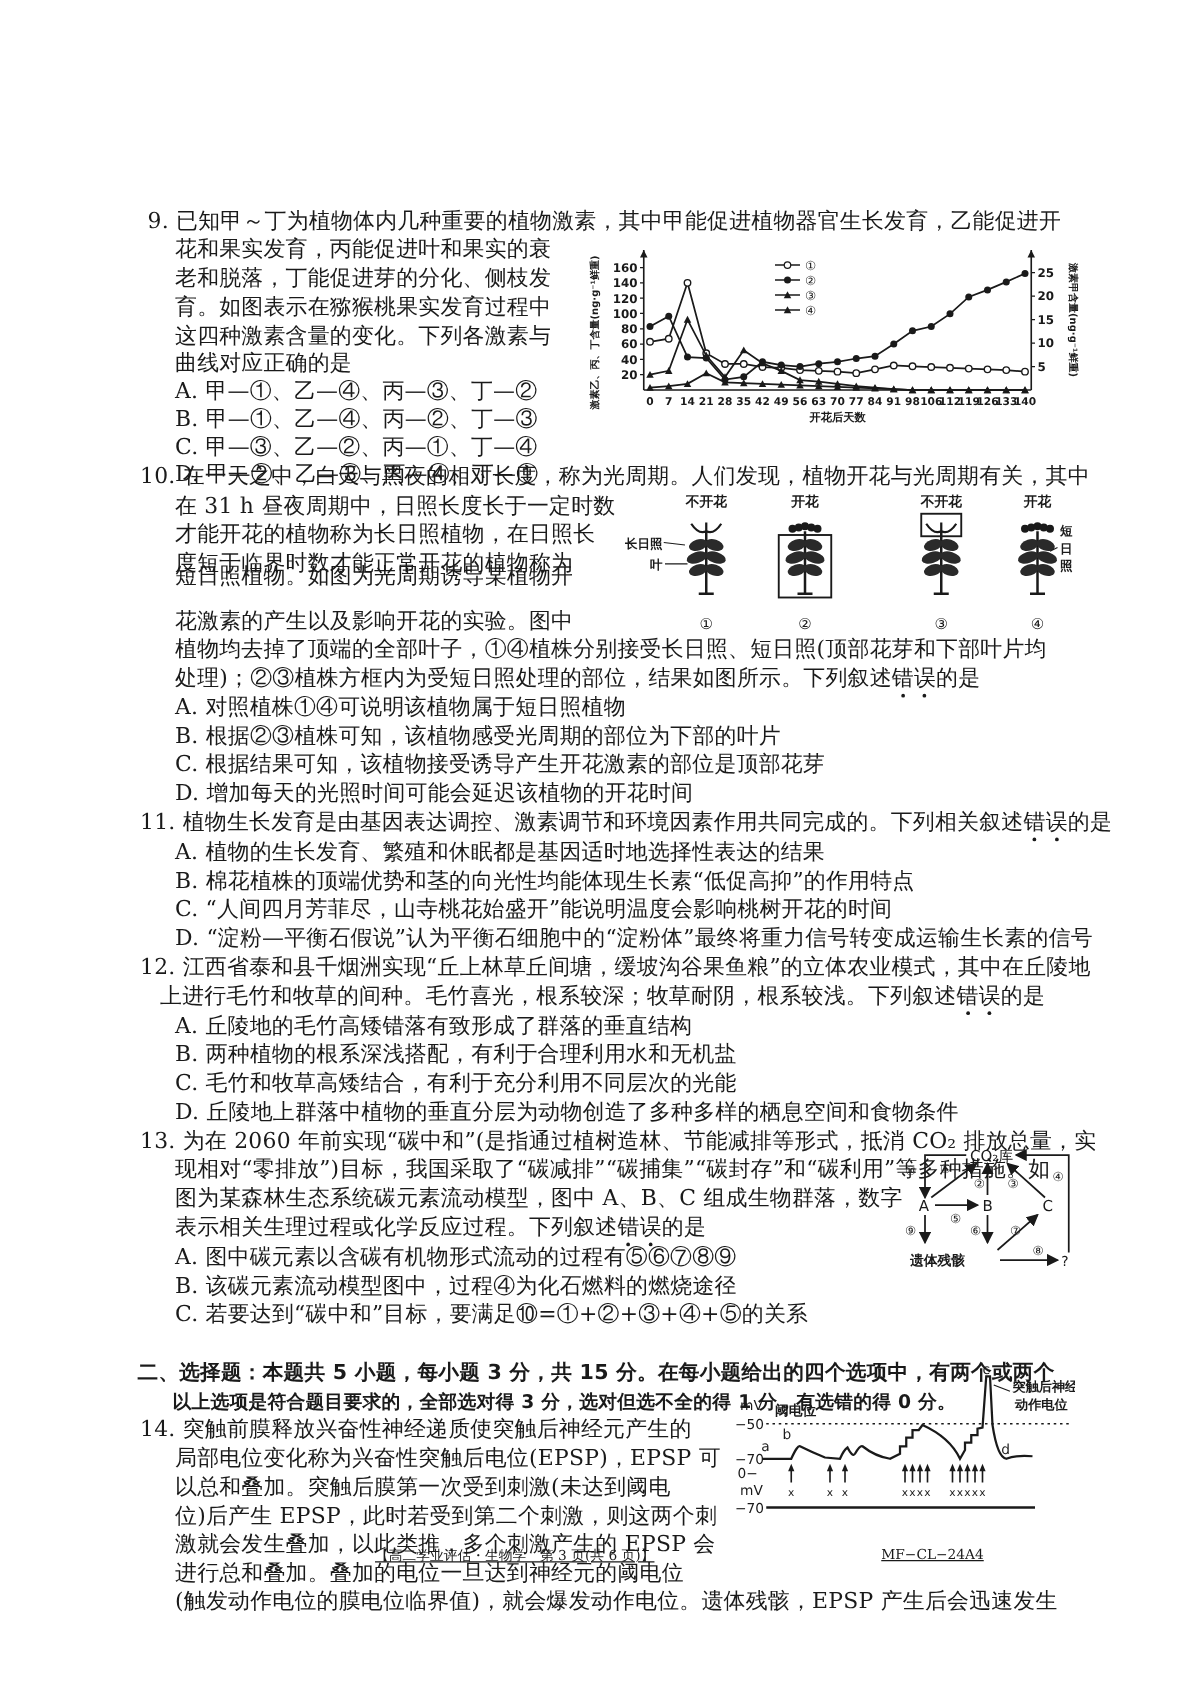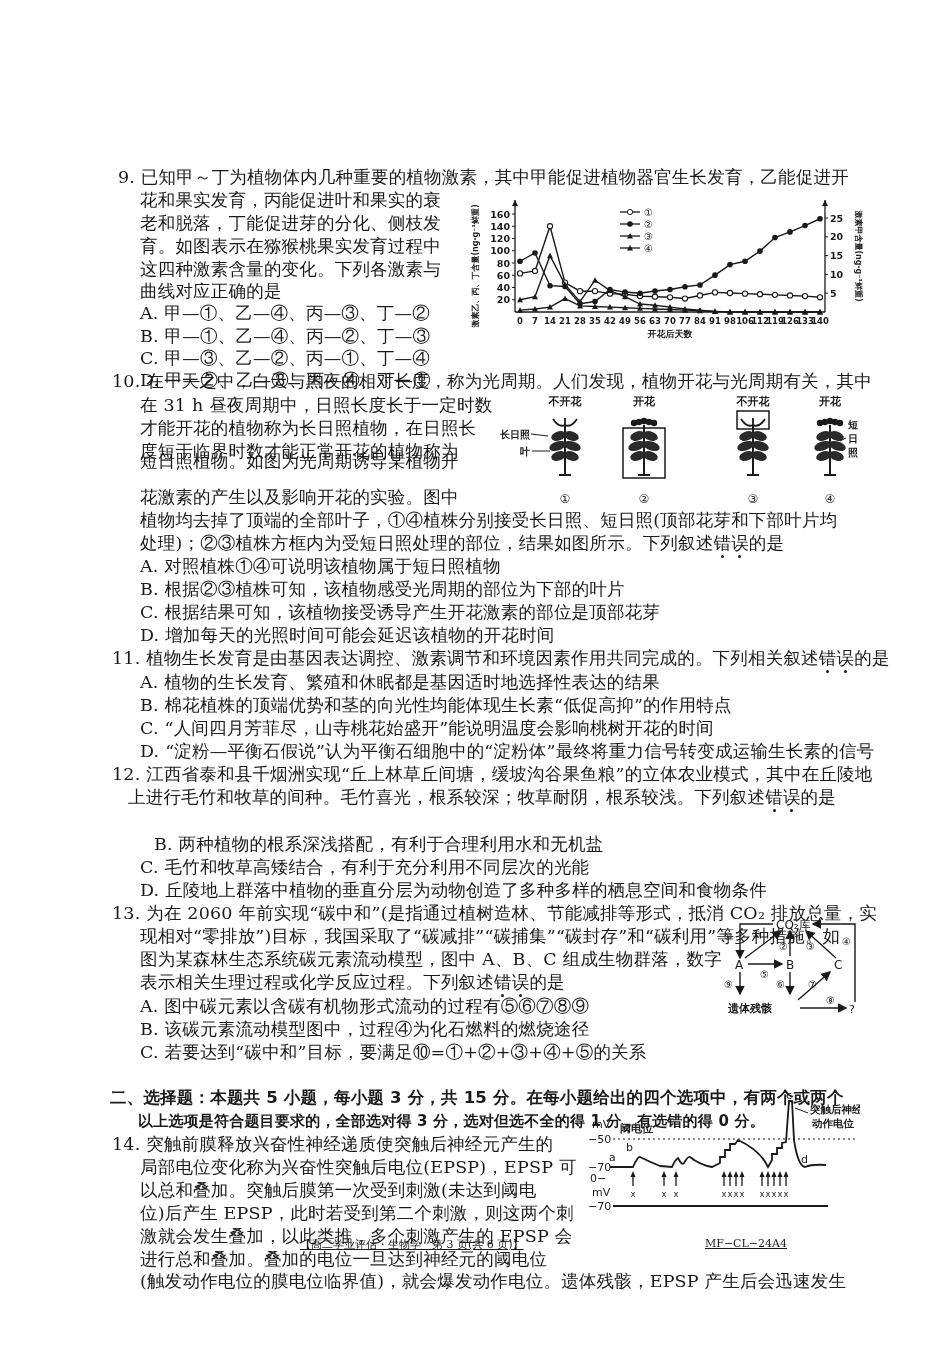--- a/index.html
+++ b/index.html
@@ -275,21 +275,22 @@
   <div class="line" style="left:140px;top:624px;">D. 增加每天的光照时间可能会延迟该植物的开花时间</div>
 
   <div class="line" style="left:112px;top:647px;"><span>11. 植物生长发育是由基因表达调控、激素调节和环境因素作用共同完成的。下列相关叙述</span><span class="dot">错</span><span class="dot">误</span><span>的是</span></div>
   <div class="line" style="left:140px;top:671px;">A. 植物的生长发育、繁殖和休眠都是基因适时地选择性表达的结果</div>
   <div class="line" style="left:140px;top:694px;">B. 棉花植株的顶端优势和茎的向光性均能体现生长素“低促高抑”的作用特点</div>
   <div class="line" style="left:140px;top:717px;">C. “人间四月芳菲尽，山寺桃花始盛开”能说明温度会影响桃树开花的时间</div>
   <div class="line" style="left:140px;top:740px;">D. “淀粉—平衡石假说”认为平衡石细胞中的“淀粉体”最终将重力信号转变成运输生长素的信号</div>
 
   <div class="line" style="left:112px;top:763px;">12. 江西省泰和县千烟洲实现“丘上林草丘间塘，缓坡沟谷果鱼粮”的立体农业模式，其中在丘陵地</div>
   <div class="line" style="left:128px;top:786px;"><span>上进行毛竹和牧草的间种。毛竹喜光，根系较深；牧草耐阴，根系较浅。下列叙述</span><span class="dot">错</span><span class="dot">误</span><span>的是</span></div>
-  <div class="line" style="left:140px;top:833px;margin-left:14px;">B. 两种植物的根系深浅搭配，有利于合理利用水和无机盐</div>
+  <div class="line" style="left:140px;top:810px;">A. 丘陵地的毛竹高矮错落有致形成了群落的垂直结构</div>
+  <div class="line" style="left:140px;top:833px;">B. 两种植物的根系深浅搭配，有利于合理利用水和无机盐</div>
   <div class="line" style="left:140px;top:856px;">C. 毛竹和牧草高矮结合，有利于充分利用不同层次的光能</div>
   <div class="line" style="left:140px;top:879px;">D. 丘陵地上群落中植物的垂直分层为动物创造了多种多样的栖息空间和食物条件</div>
 
   <div class="line" style="left:112px;top:902px;">13. 为在 2060 年前实现“碳中和”(是指通过植树造林、节能减排等形式，抵消 CO₂ 排放总量，实</div>
   <div class="line" style="left:140px;top:925px;">现相对“零排放”)目标，我国采取了“碳减排”“碳捕集”“碳封存”和“碳利用”等多种措施。如</div>
   <div class="line" style="left:140px;top:948px;">图为某森林生态系统碳元素流动模型，图中 A、B、C 组成生物群落，数字</div>
   <div class="line" style="left:140px;top:971px;"><span>表示相关生理过程或化学反应过程。下列叙述</span><span class="dot">错</span><span class="dot">误</span><span>的是</span></div>
 
   <svg style="position:absolute;left:700px;top:910px;" width="165" height="110" viewBox="700 910 165 110">
     <defs>

